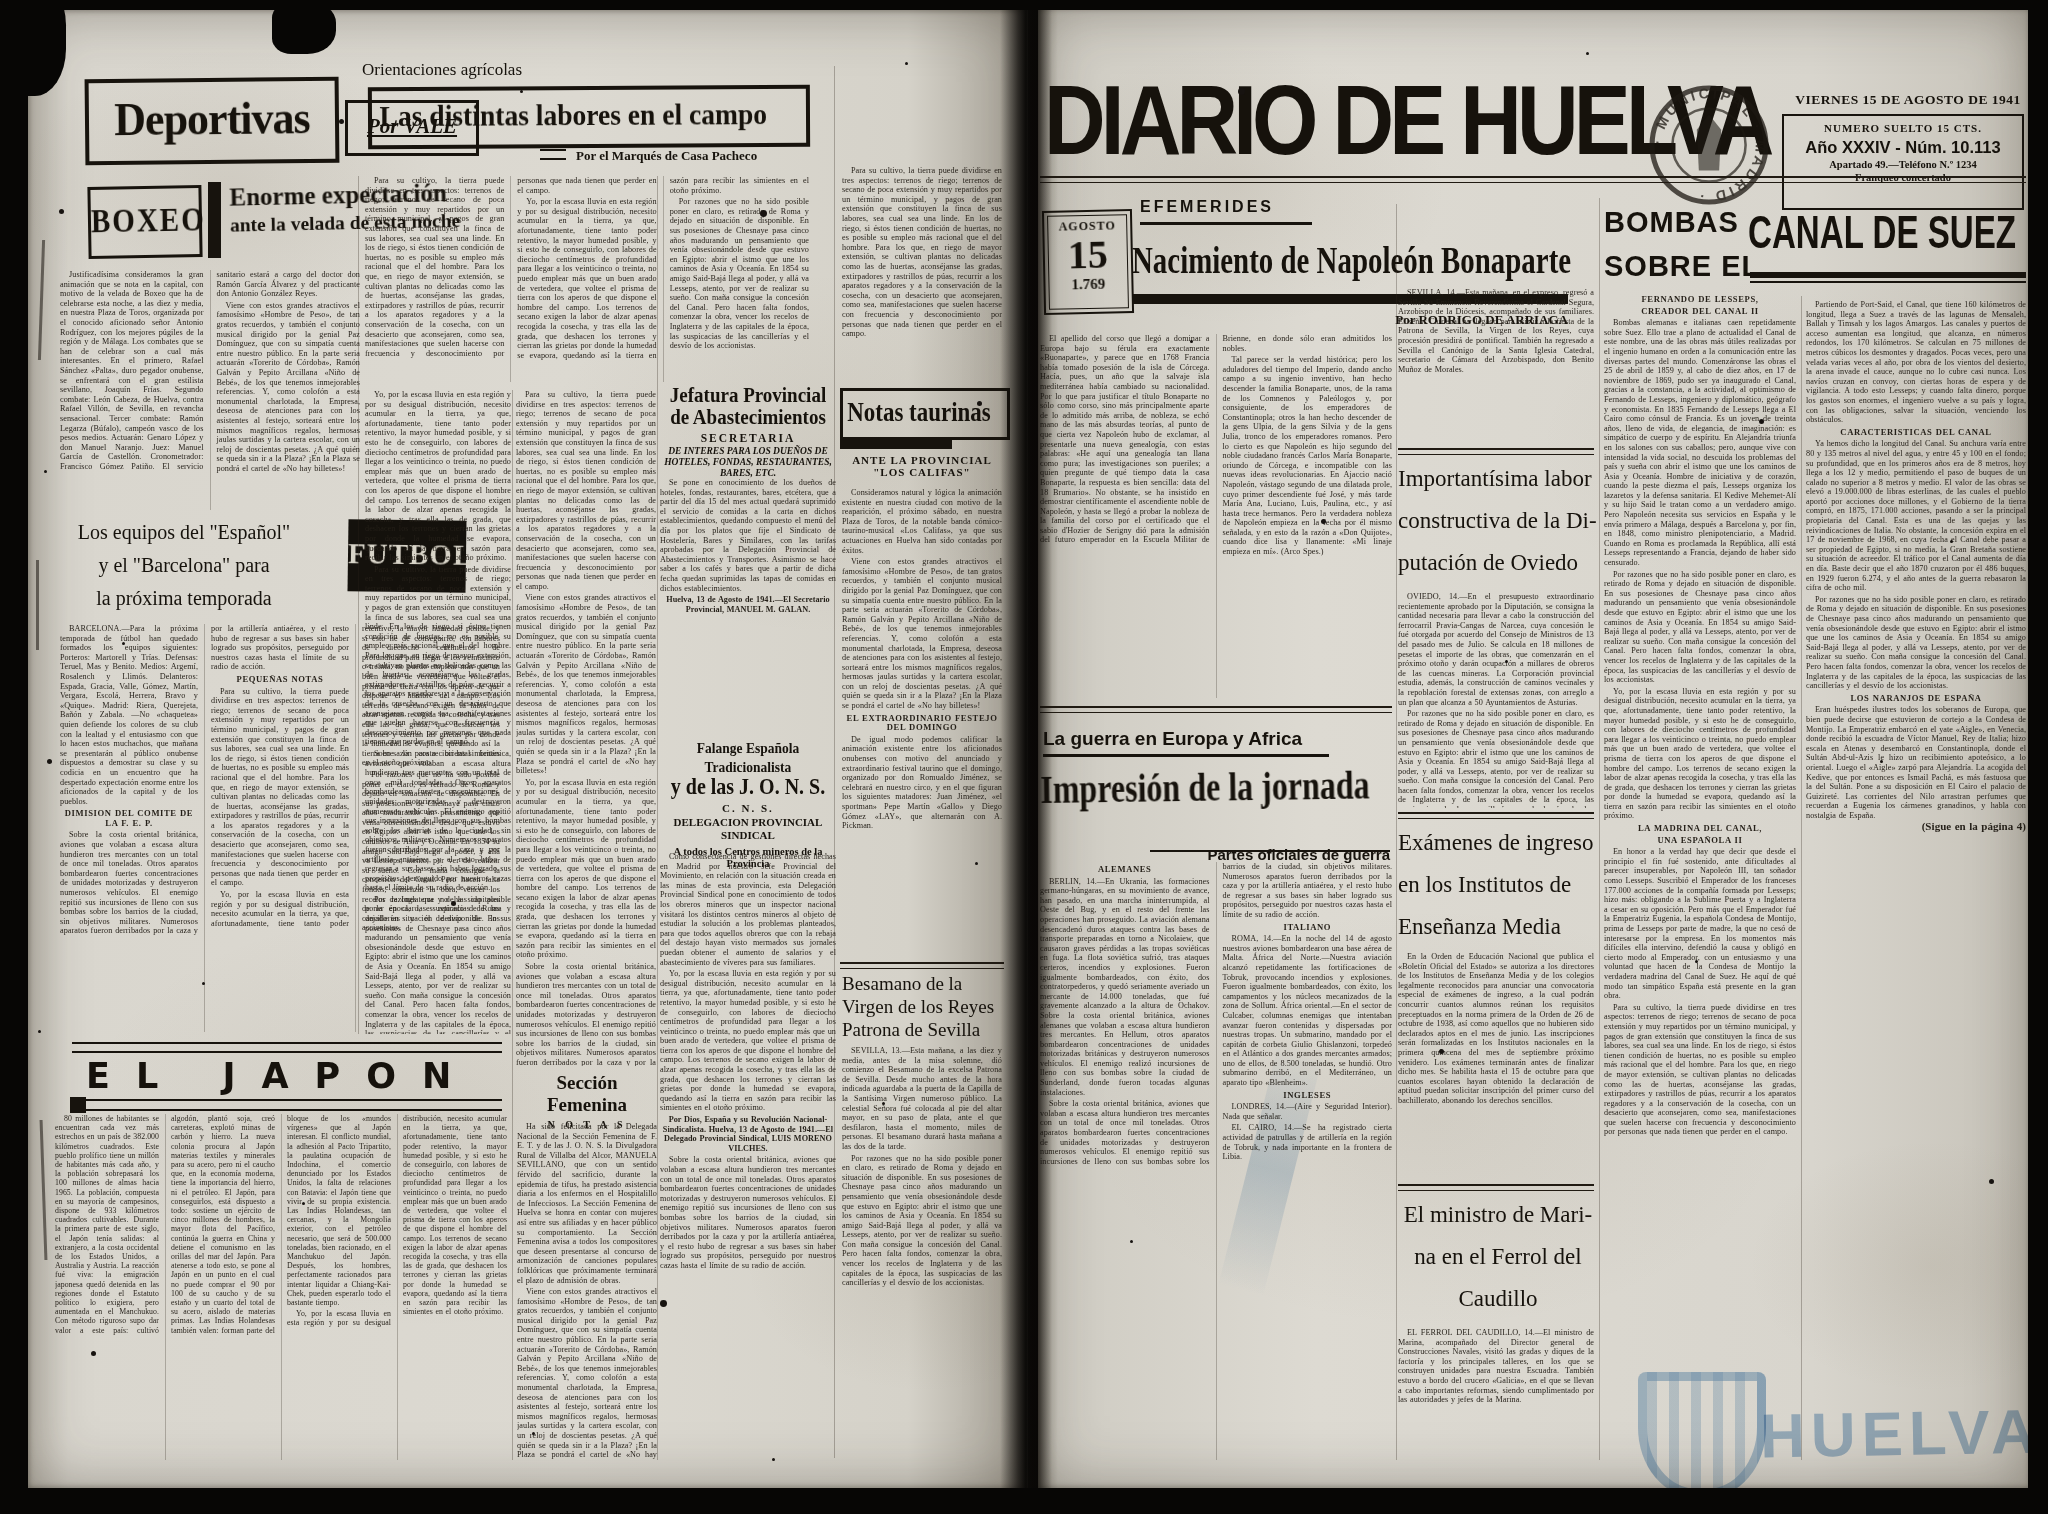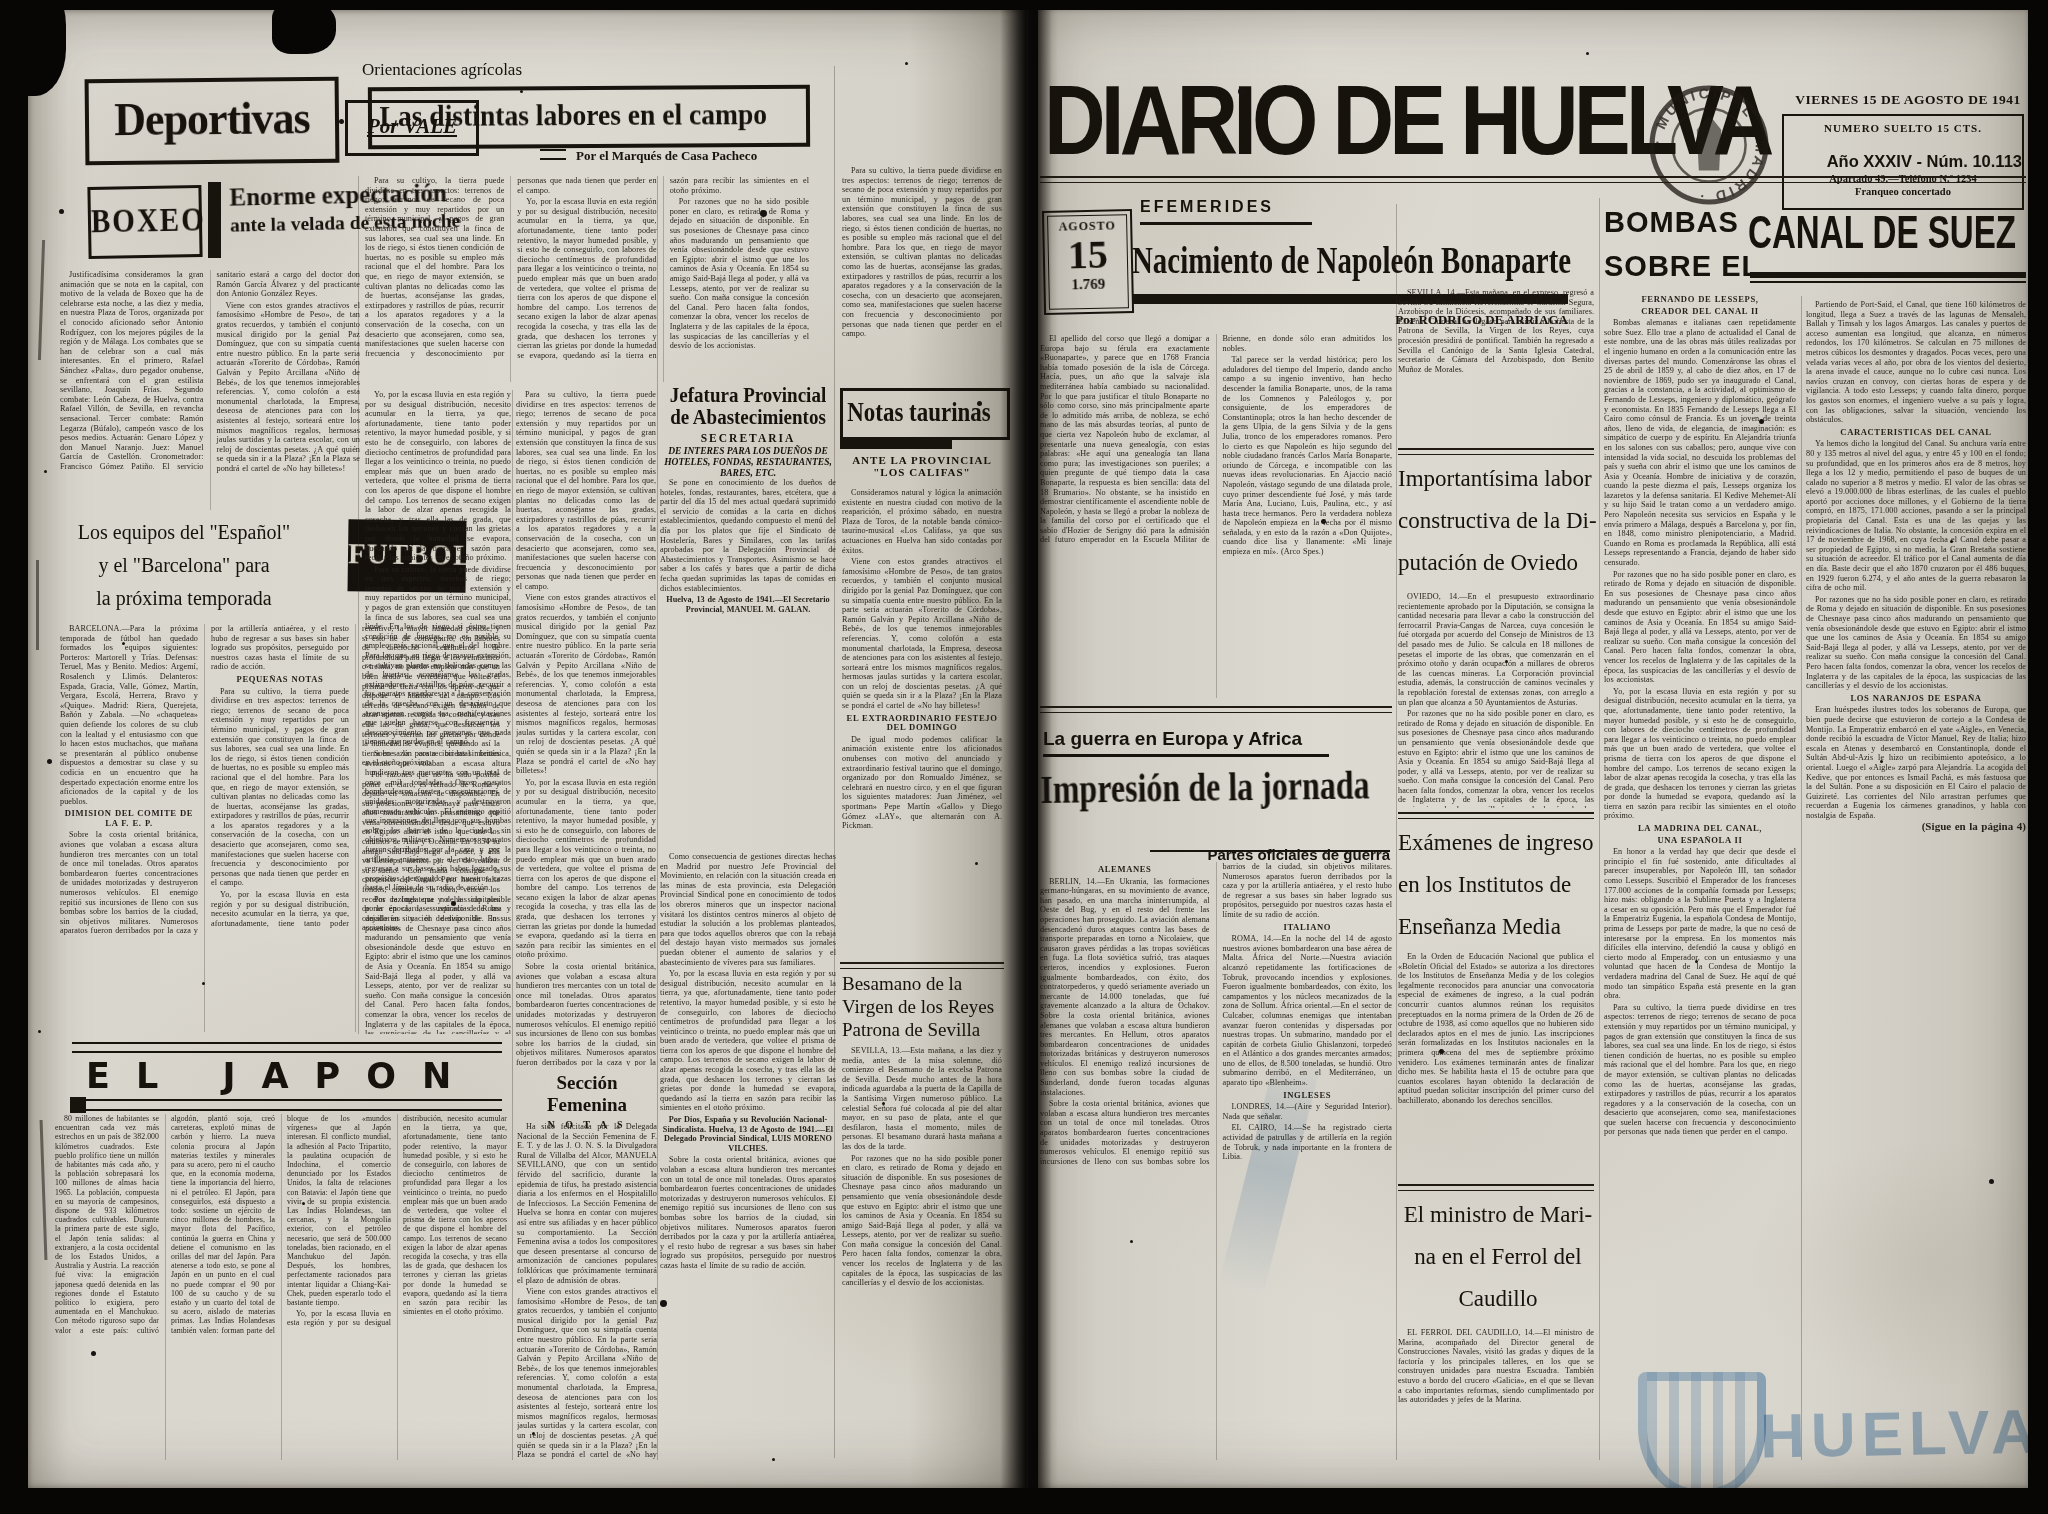--- a/index.html
+++ b/index.html
@@ -144,20 +144,27 @@
     <div class="hl ctr" style="font-size:19px;line-height:22px;transform:scaleY(1.1);">Jefatura Provincial</div>
     <div class="hl ctr" style="font-size:19px;line-height:22px;transform:scaleY(1.1);">de Abastecimientos</div>
     <div class="hl ctr" style="font-size:11.5px;letter-spacing:2px;margin-top:4px;">SECRETARIA</div>
     <div class="hl ctr" style="font-size:9.5px;line-height:11px;margin-top:2px;font-style:italic;">DE INTERES PARA LOS DUEÑOS DE HOTELES, FONDAS, RESTAURANTES, BARES, ETC.</div>
   </div>
   <div class="t body" style="left:660px;top:478px;width:176px;height:256px;">
     <p>Se pone en conocimiento de los dueños de hoteles, fondas, restaurantes, bares, etcétera, que a partir del día 15 del mes actual quedará suprimido el servicio de comidas a la carta en dichos establecimientos, quedando compuesto el menú del día por los platos que fije el Sindicato de Hostelería, Bares y Similares, con las tarifas aprobadas por la Delegación Provincial de Abastecimientos y Transportes. Asimismo se hace saber a los cafés y bares que a partir de dicha fecha quedan suprimidas las tapas de comidas en dichos establecimientos.</p>
     <p class="sig">Huelva, 13 de Agosto de 1941.—El Secretario Provincial, MANUEL M. GALAN.</p>
   </div>
 
+  <div class="t" style="left:658px;top:742px;width:180px;">
+    <div class="hl ctr" style="font-size:13.5px;line-height:16px;transform:scaleY(1.15);">Falange Española Tradicionalista</div>
+    <div class="hl ctr" style="font-size:20px;line-height:24px;transform:scaleY(1.15);">y de las J. O. N. S.</div>
+    <div class="hl ctr" style="font-size:11px;margin-top:4px;letter-spacing:2px;">C. N. S.</div>
+    <div class="hl ctr" style="font-size:11px;line-height:13px;margin-top:2px;">DELEGACION PROVINCIAL SINDICAL</div>
+    <div class="hl ctr" style="font-size:10.5px;line-height:12px;margin-top:4px;">A todos los Centros mineros de la Provincia</div>
+  </div>
   <div class="t body" style="left:660px;top:852px;width:176px;height:608px;">
     <p>Como consecuencia de gestiones directas hechas en Madrid por nuestro Jefe Provincial del Movimiento, en relación con la situación creada en las minas de esta provincia, esta Delegación Provincial Sindical pone en conocimiento de todos los obreros mineros que un inspector nacional visitará los distintos centros mineros al objeto de estudiar la solución a los problemas planteados, para que todos aquellos obreros que con la rebaja del destajo hayan visto mermados sus jornales puedan obtener el aumento de salarios y el abastecimiento de víveres para sus familiares.</p>
     <p>Yo, por la escasa lluvia en esta región y por su desigual distribución, necesito acumular en la tierra, ya que, afortunadamente, tiene tanto poder retentivo, la mayor humedad posible, y si esto he de conseguirlo, con labores de dieciocho centímetros de profundidad para llegar a los veinticinco o treinta, no puedo emplear más que un buen arado de vertedera, que voltee el prisma de tierra con los aperos de que dispone el hombre del campo. Los terrenos de secano exigen la labor de alzar apenas recogida la cosecha, y tras ella las de grada, que deshacen los terrones y cierran las grietas por donde la humedad se evapora, quedando así la tierra en sazón para recibir las simientes en el otoño próximo.</p>
     <p class="sig">Por Dios, España y su Revolución Nacional-Sindicalista. Huelva, 13 de Agosto de 1941.—El Delegado Provincial Sindical, LUIS MORENO VILCHES.</p>
     <p>Sobre la costa oriental británica, aviones que volaban a escasa altura hundieron tres mercantes con un total de once mil toneladas. Otros aparatos bombardearon fuertes concentraciones de unidades motorizadas y destruyeron numerosos vehículos. El enemigo repitió sus incursiones de lleno con sus bombas sobre los barrios de la ciudad, sin objetivos militares. Numerosos aparatos fueron derribados por la caza y por la artillería antiaérea, y el resto hubo de regresar a sus bases sin haber logrado sus propósitos, perseguido por nuestros cazas hasta el límite de su radio de acción.</p>
   </div>
 
   <div class="t body" style="left:842px;top:166px;width:160px;height:212px;">
     <p>Para su cultivo, la tierra puede dividirse en tres aspectos: terrenos de riego; terrenos de secano de poca extensión y muy repartidos por un término municipal, y pagos de gran extensión que constituyen la finca de sus labores, sea cual sea una linde. En los de riego, si éstos tienen condición de huertas, no es posible su empleo más racional que el del hombre. Para los que, en riego de mayor extensión, se cultivan plantas no delicadas como las de huertas, aconséjanse las gradas, extirpadores y rastrillos de púas, recurrir a los aparatos regadores y a la conservación de la cosecha, con un desacierto que aconsejaren, como sea, manifestaciones que suelen hacerse con frecuencia y desconocimiento por personas que nada tienen que perder en el campo.</p>
   </div>
@@ -205,21 +212,21 @@
         </defs>
       <text font-size="14" font-family="Liberation Sans, sans-serif" font-weight="bold" fill="rgba(28,24,18,.85)" letter-spacing="3">
         <textPath href="#arcpath">· MUNICIPAL · MADRID ·</textPath>
       </text>
       <path d="M48,45 L60,30 L72,45 L70,85 L50,85 Z" fill="rgba(28,24,18,.65)"></path>
     </svg>
   </div>
   <div class="t hl ctr" style="left:1788px;top:92px;width:240px;font-size:13.5px;letter-spacing:.5px;">VIERNES 15 DE AGOSTO DE 1941</div>
   <div class="t" style="left:1782px;top:114px;width:242px;height:96px;border:2.5px solid #17130d;padding-top:6px;box-sizing:border-box;">
     <div class="hl ctr" style="font-size:11px;letter-spacing:1px;">NUMERO SUELTO 15 CTS.</div>
-    <div class="hl ctr" style="font-family:'Liberation Sans',sans-serif;font-size:16.5px;margin-top:18px;text-align:right;">Año XXXIV - Núm. 10.113</div>
+    <div class="hl ctr" style="font-family:'Liberation Sans',sans-serif;font-size:16.5px;margin-top:4px;">Año XXXIV - Núm. 10.113</div>
     <div class="hl ctr" style="font-size:10.5px;margin-top:2px;">Apartado 49.—Teléfono N.º 1234</div>
     <div class="hl ctr" style="font-size:10.5px;margin-top:2px;">Franqueo concertado</div>
   </div>
   <div class="drule" style="left:1040px;top:176px;width:986px;"></div>
 
   <div class="t" style="left:1043px;top:210px;width:86px;height:100px;border:2px solid #17130d;transform:rotate(-1.2deg);">
     <div style="position:absolute;inset:3px;border:1px solid #17130d;text-align:center;">
       <div class="hl" style="font-size:12px;letter-spacing:1px;margin-top:3px;">AGOSTO</div>
       <div class="hl" style="font-size:40px;line-height:42px;">15</div>
       <div class="hl" style="font-size:15px;">1.769</div>

